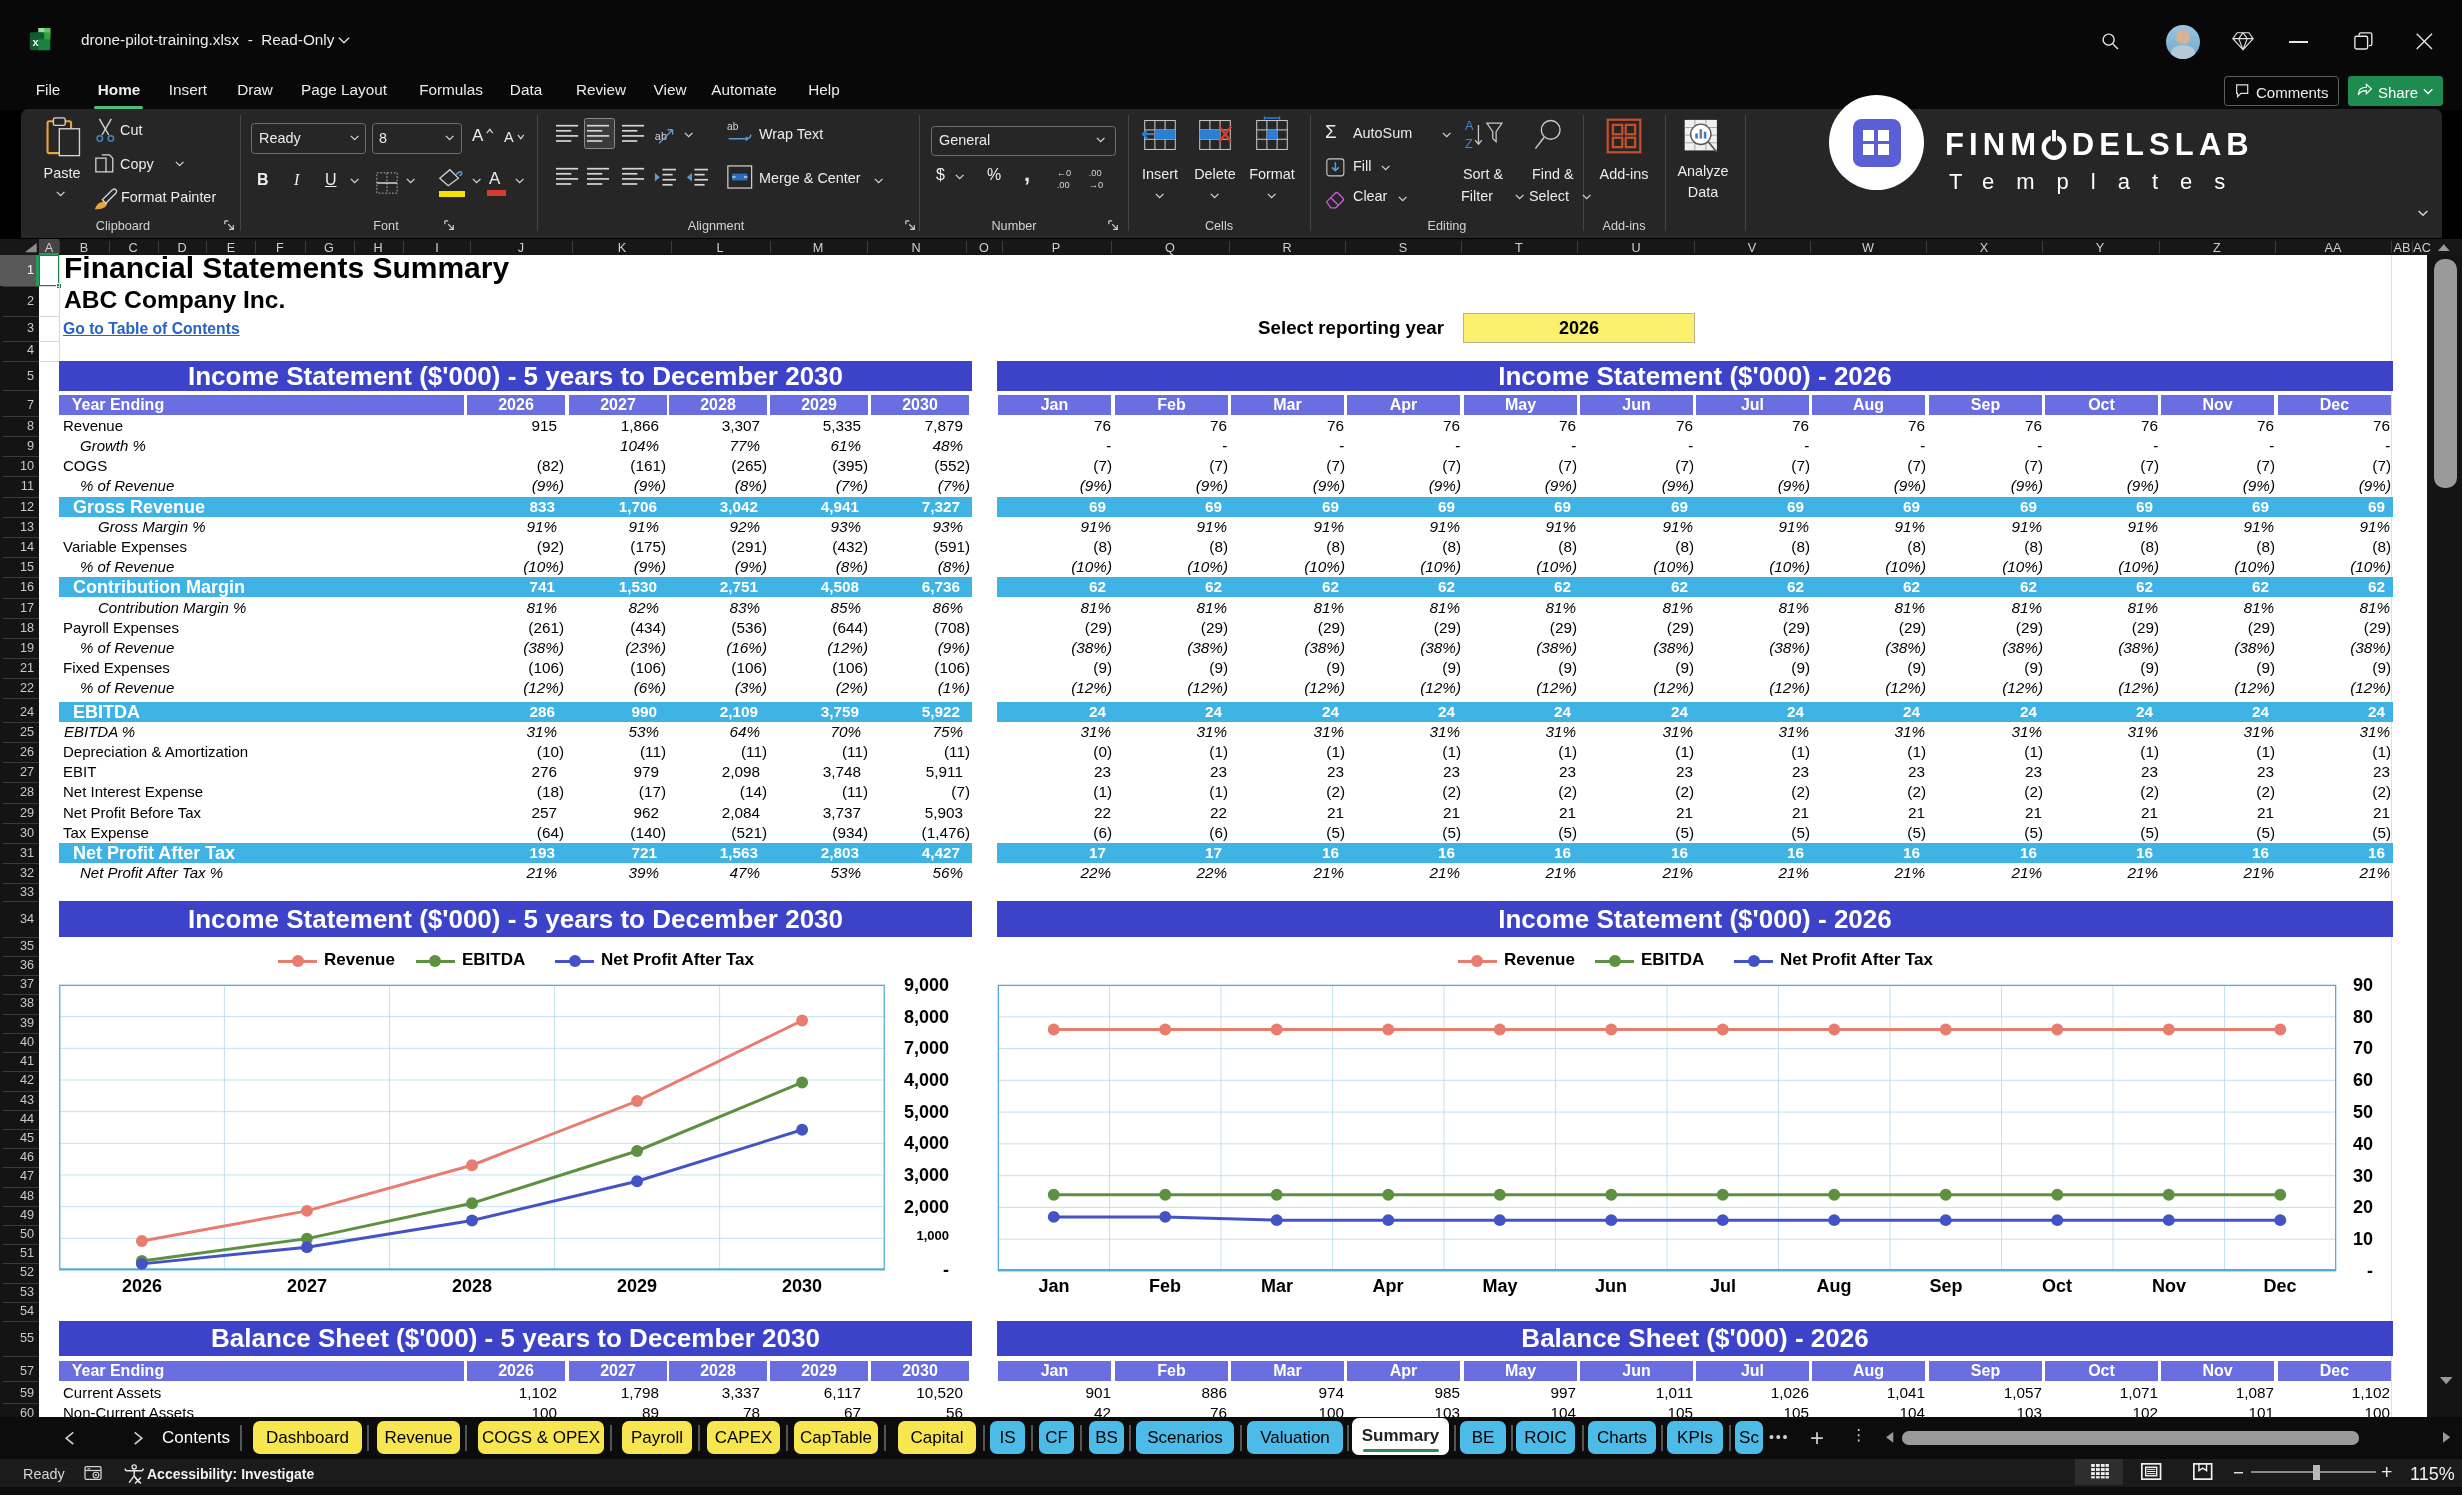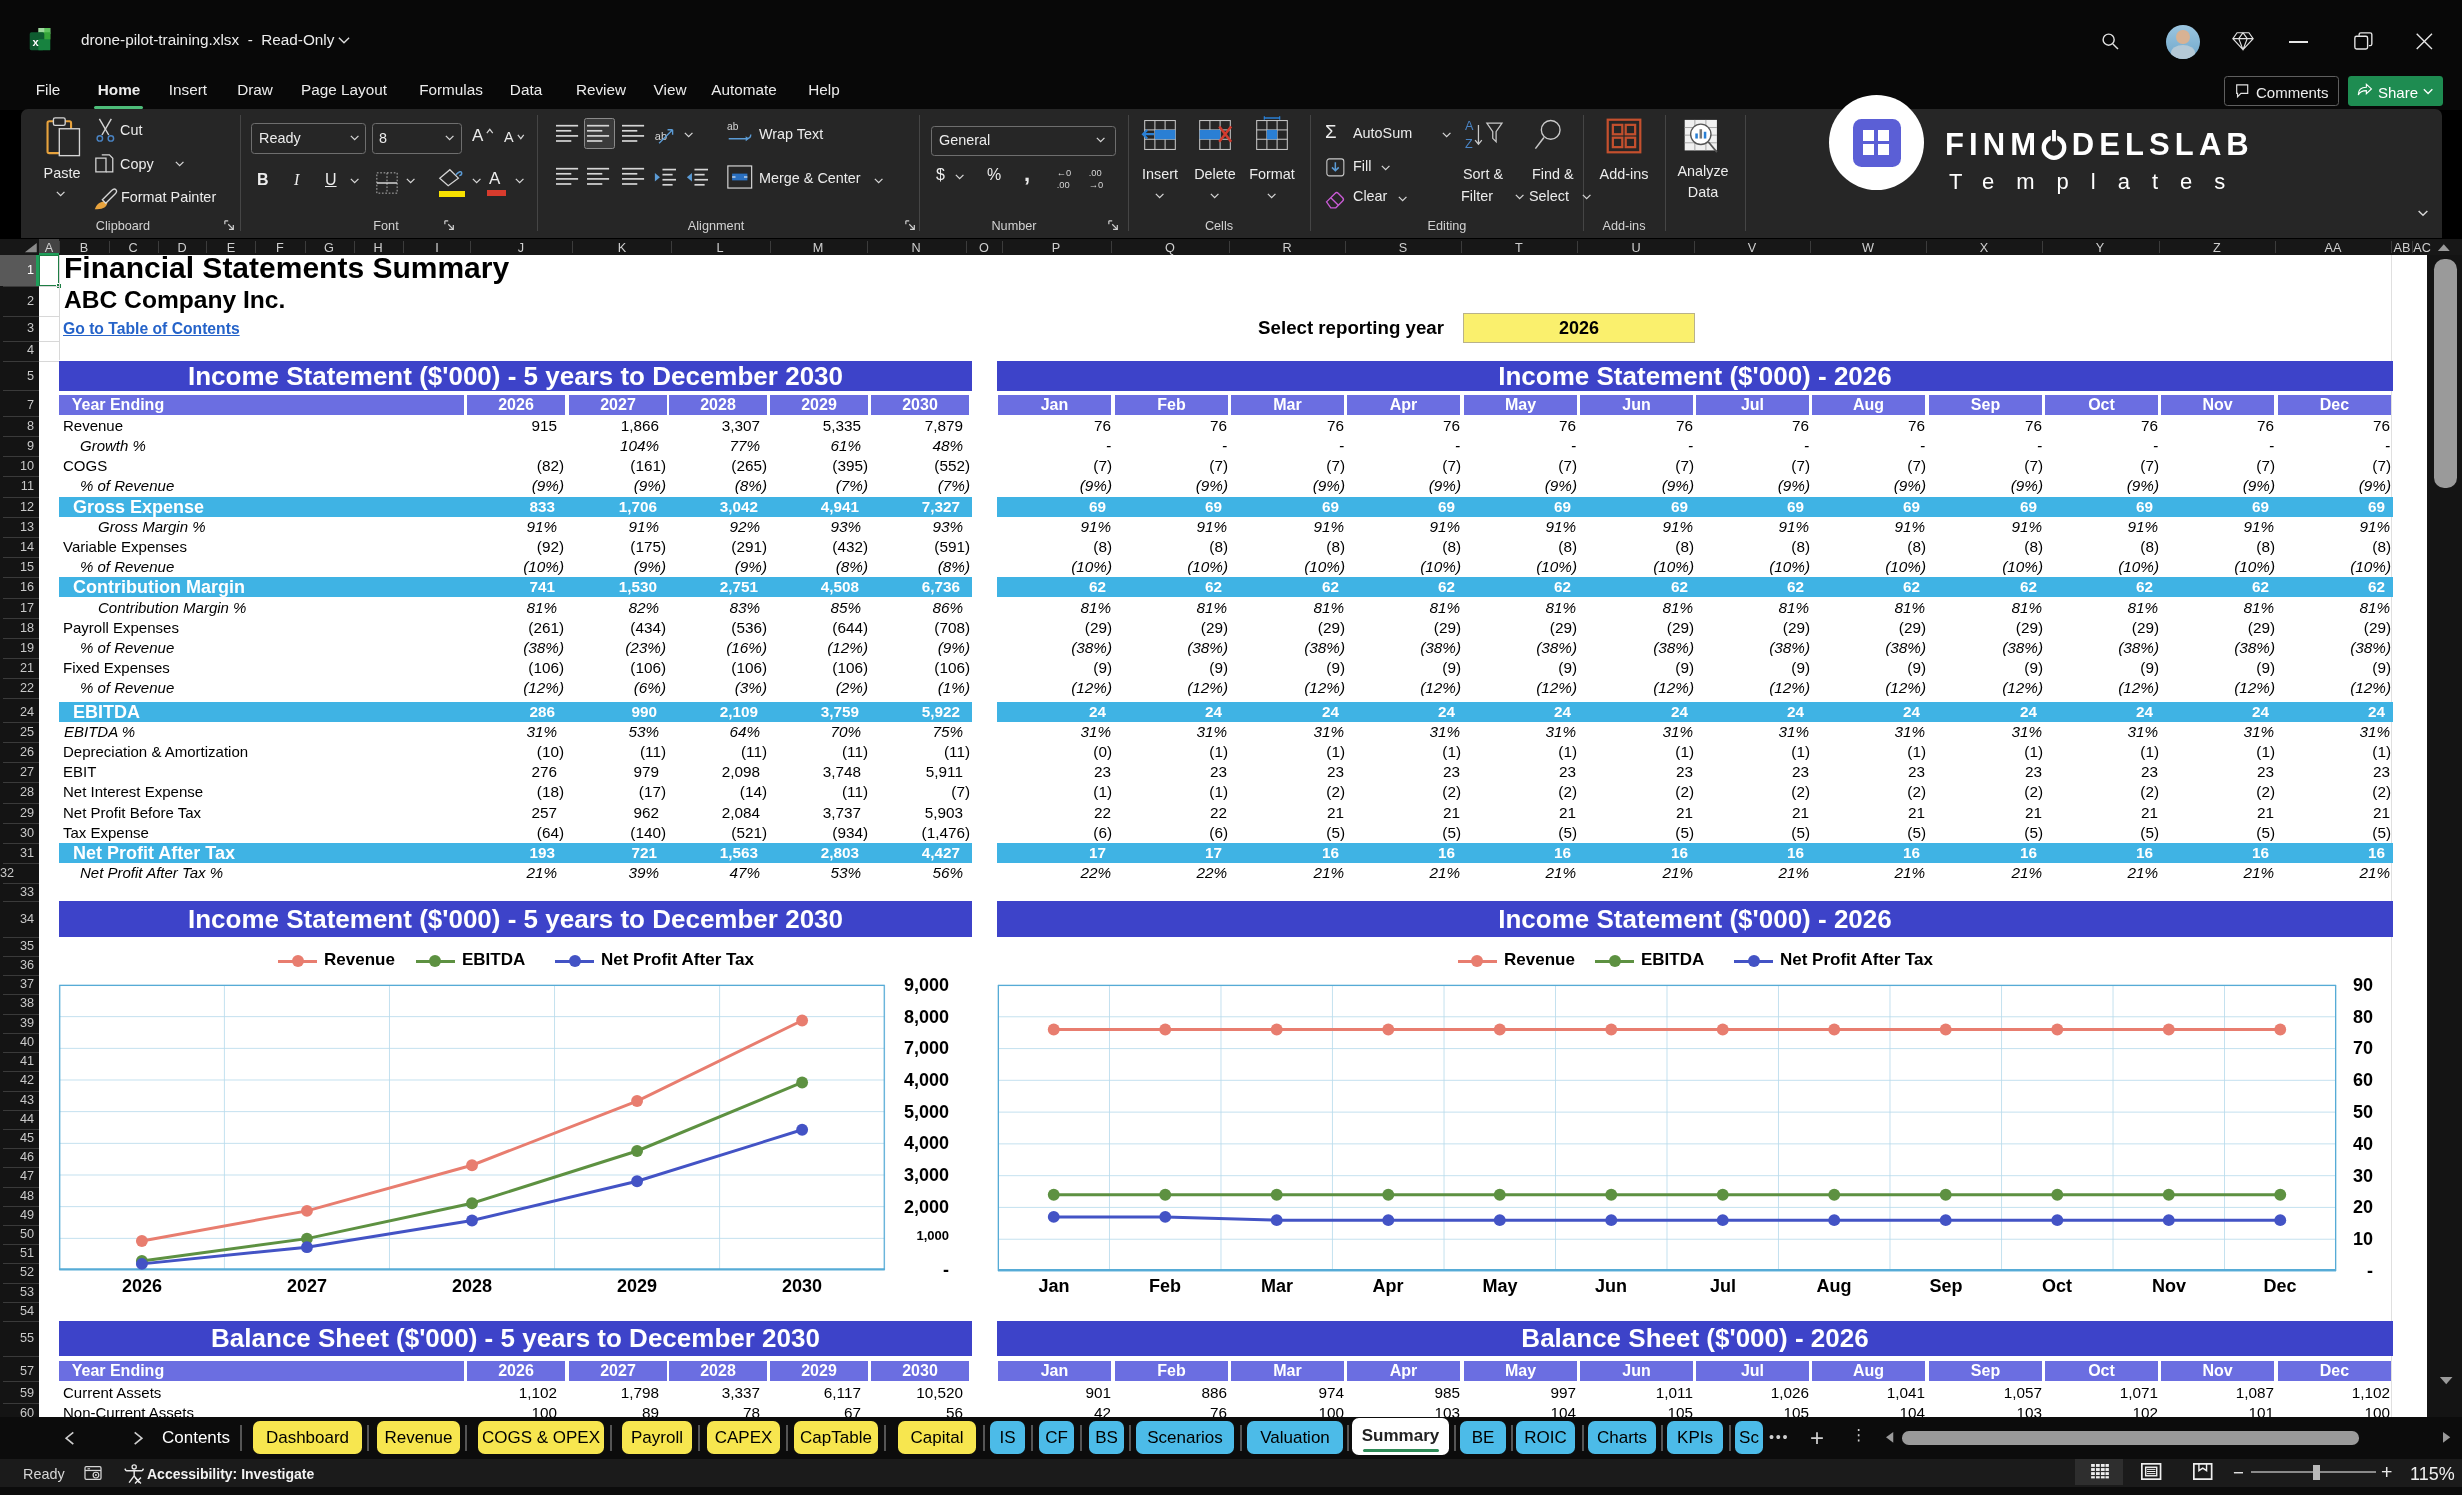--- a/index.html
+++ b/index.html
@@ -527,21 +527,21 @@
 <div class="a" style="left:0;top:762px;width:34px;height:20px;line-height:20px;text-align:right;font-size:12.7px;color:#c9c9c9">27</div>
 <div class="a" style="left:3.4px;top:782px;width:36px;height:0.8px;background:#3a3a3a"></div>
 <div class="a" style="left:0;top:782px;width:34px;height:20px;line-height:20px;text-align:right;font-size:12.7px;color:#c9c9c9">28</div>
 <div class="a" style="left:3.4px;top:803px;width:36px;height:0.8px;background:#3a3a3a"></div>
 <div class="a" style="left:0;top:803px;width:34px;height:20px;line-height:20px;text-align:right;font-size:12.7px;color:#c9c9c9">29</div>
 <div class="a" style="left:3.4px;top:823px;width:36px;height:0.8px;background:#3a3a3a"></div>
 <div class="a" style="left:0;top:823px;width:34px;height:20px;line-height:20px;text-align:right;font-size:12.7px;color:#c9c9c9">30</div>
 <div class="a" style="left:3.4px;top:843px;width:36px;height:0.8px;background:#3a3a3a"></div>
 <div class="a" style="left:0;top:843px;width:34px;height:20px;line-height:20px;text-align:right;font-size:12.7px;color:#c9c9c9">31</div>
 <div class="a" style="left:3.4px;top:863px;width:36px;height:0.8px;background:#3a3a3a"></div>
-<div class="a" style="left:0;top:863px;width:34px;height:20px;line-height:20px;text-align:left;font-size:12.7px;color:#c9c9c9">32</div>
+<div class="a" style="left:0;top:863px;width:34px;height:20px;line-height:20px;text-align:right;font-size:12.7px;color:#c9c9c9">32</div>
 <div class="a" style="left:3.4px;top:883px;width:36px;height:0.8px;background:#3a3a3a"></div>
 <div class="a" style="left:0;top:883px;width:34px;height:18px;line-height:18px;text-align:right;font-size:12.7px;color:#c9c9c9">33</div>
 <div class="a" style="left:3.4px;top:901px;width:36px;height:0.8px;background:#3a3a3a"></div>
 <div class="a" style="left:0;top:901px;width:34px;height:36px;line-height:36px;text-align:right;font-size:12.7px;color:#c9c9c9">34</div>
 <div class="a" style="left:3.4px;top:937px;width:36px;height:0.8px;background:#3a3a3a"></div>
 <div class="a" style="left:0;top:937px;width:34px;height:19px;line-height:19px;text-align:right;font-size:12.7px;color:#c9c9c9">35</div>
 <div class="a" style="left:3.4px;top:956px;width:36px;height:0.8px;background:#3a3a3a"></div>
 <div class="a" style="left:0;top:956px;width:34px;height:19px;line-height:19px;text-align:right;font-size:12.7px;color:#c9c9c9">36</div>
 <div class="a" style="left:3.4px;top:975px;width:36px;height:0.8px;background:#3a3a3a"></div>
 <div class="a" style="left:0;top:975px;width:34px;height:19px;line-height:19px;text-align:right;font-size:12.7px;color:#c9c9c9">37</div>
@@ -687,21 +687,21 @@
 <div class="v it" style="left:1462px;top:476px;width:115px;line-height:20px">(9%)</div>
 <div class="v it" style="left:1579px;top:476px;width:115px;line-height:20px">(9%)</div>
 <div class="v it" style="left:1695px;top:476px;width:115px;line-height:20px">(9%)</div>
 <div class="v it" style="left:1811px;top:476px;width:115px;line-height:20px">(9%)</div>
 <div class="v it" style="left:1928px;top:476px;width:115px;line-height:20px">(9%)</div>
 <div class="v it" style="left:2044px;top:476px;width:115px;line-height:20px">(9%)</div>
 <div class="v it" style="left:2160px;top:476px;width:115px;line-height:20px">(9%)</div>
 <div class="v it" style="left:2276px;top:476px;width:115px;line-height:20px">(9%)</div>
 <div class="a cy" style="left:59px;top:497px;width:913px;height:20px"></div>
 <div class="a cy" style="left:997px;top:497px;width:1396px;height:20px"></div>
-<div class="cyl" style="left:73px;top:497px;line-height:20px">Gross Expense</div>
+<div class="cyl" style="left:73px;top:497px;line-height:20px">Gross Revenue</div>
 <div class="cyv" style="left:465px;top:497px;width:90px;line-height:20px">833</div>
 <div class="cyv" style="left:567px;top:497px;width:90px;line-height:20px">1,706</div>
 <div class="cyv" style="left:668px;top:497px;width:90px;line-height:20px">3,042</div>
 <div class="cyv" style="left:769px;top:497px;width:90px;line-height:20px">4,941</div>
 <div class="cyv" style="left:870px;top:497px;width:90px;line-height:20px">7,327</div>
 <div class="cyv" style="left:997px;top:497px;width:109px;line-height:20px">69</div>
 <div class="cyv" style="left:1113px;top:497px;width:109px;line-height:20px">69</div>
 <div class="cyv" style="left:1230px;top:497px;width:109px;line-height:20px">69</div>
 <div class="cyv" style="left:1346px;top:497px;width:109px;line-height:20px">69</div>
 <div class="cyv" style="left:1462px;top:497px;width:109px;line-height:20px">69</div>

